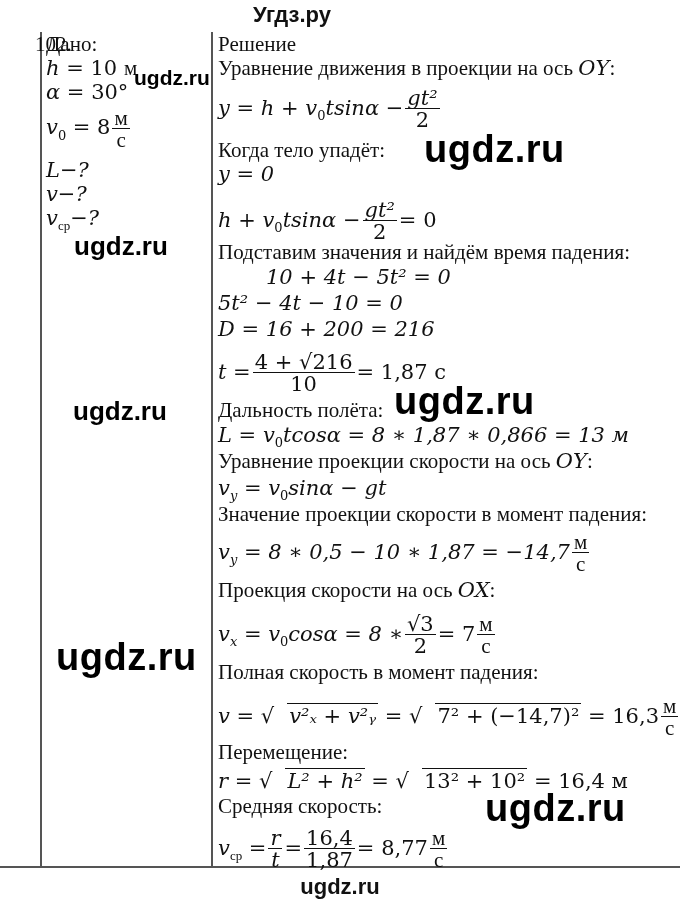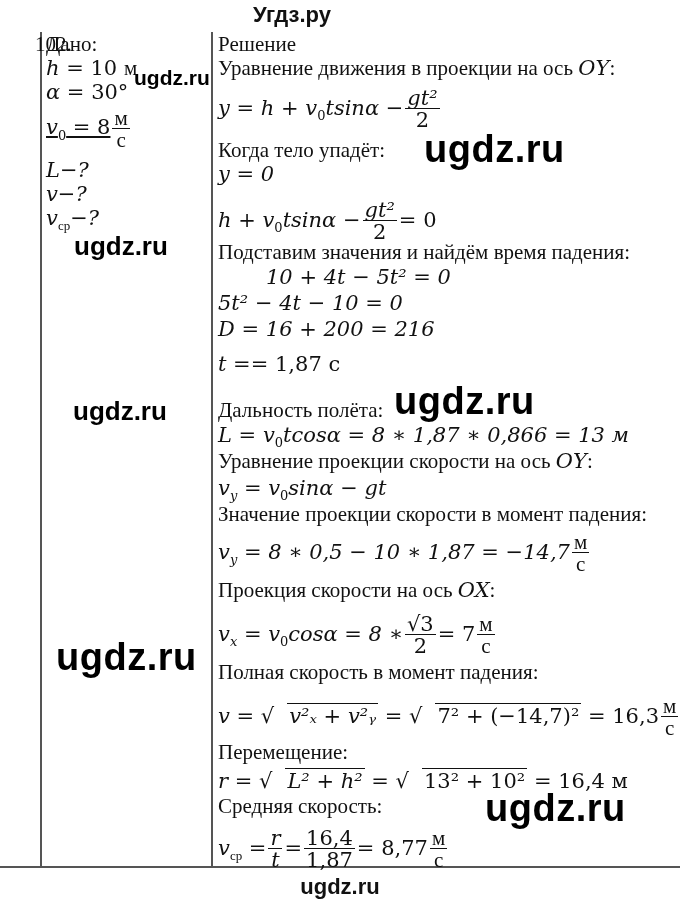--- a/index.html
+++ b/index.html
@@ -40,38 +40,38 @@
 <div class="vline" style="left:40px; top:32px; height:834px;"></div>
 <div class="vline" style="left:211px; top:32px; height:834px;"></div>
 <div class="hline" style="left:0; top:866px; width:680px;"></div>
 
 <div class="num serif">102.</div>
 
 <div>
   <div class="line serif" style="left:46px; top:32px;">Дано:</div>
   <div class="line" style="left:46px; top:56px;"><span class="math">h</span><span class="rm serif" style="font-family:'DejaVu Serif',serif;"> = 10 </span><span class="unit">м</span></div>
   <div class="line" style="left:46px; top:80px;"><span class="math">α</span><span style="font-family:'DejaVu Serif',serif;"> = 30°</span></div>
-  <div class="line" style="left:46px; top:108px;text-decoration:underline;"><span class="math">v</span><sub class="math rm">0</sub><span style="font-family:'DejaVu Serif',serif;"> = 8</span><span class="frac"><span class="n unit">м</span><span class="d unit">с</span></span></div>
+  <div class="line" style="left:46px; top:108px;"><span class="math">v</span><sub class="math rm">0</sub><span style="font-family:'DejaVu Serif',serif;"> = 8</span><span class="frac"><span class="n unit">м</span><span class="d unit">с</span></span></div>
   <div class="line math" style="left:46px; top:158px;">L−?</div>
   <div class="line math" style="left:46px; top:182px;">v−?</div>
   <div class="line" style="left:46px; top:206px;"><span class="math">v</span><sub class="serif">ср</sub><span class="math">−?</span></div>
 </div>
 
 <div>
   <div class="line serif" style="left:218px; top:32px;">Решение</div>
   <div class="line serif" style="left:218px; top:56px;"><span>Уравнение движения в проекции на ось </span><span class="math">OY</span><span>:</span></div>
   <div class="line math" style="left:218px; top:88px;"><span>y = h + v</span><sub class="rm">0</sub><span>tsinα −</span><span class="frac"><span class="n">gt²</span><span class="d rm">2</span></span></div>
   <div class="line serif" style="left:218px; top:138px;text-align:right;">Когда тело упадёт:</div>
   <div class="line math" style="left:218px; top:162px;">y = 0</div>
   <div class="line math" style="left:218px; top:200px;"><span>h + v</span><sub class="rm">0</sub><span>tsinα −</span><span class="frac"><span class="n">gt²</span><span class="d rm">2</span></span><span class="rm">= 0</span></div>
   <div class="line serif" style="left:218px; top:240px;">Подставим значения и найдём время падения:</div>
   <div class="line math" style="left:218px; top:265px;margin-left:48px;">10 + 4t − 5t² = 0</div>
   <div class="line math" style="left:218px; top:291px;">5t² − 4t − 10 = 0</div>
   <div class="line math" style="left:218px; top:317px;">D = 16 + 200 = 216</div>
-  <div class="line math" style="left:218px; top:352px;"><span>t =</span><span class="rm">= 1,87 с</span></div>
+  <div class="line math" style="left:218px; top:352px;"><span>t =</span><span class="frac rm" style="min-width:90px;"><span class="n">4 + √216</span><span class="d">10</span></span><span class="rm">= 1,87 с</span></div>
   <div class="line serif" style="left:218px; top:398px;">Дальность полёта:</div>
   <div class="line math" style="left:218px; top:423px;"><span>L = v</span><sub class="rm">0</sub><span>tcosα = 8 ∗ 1,87 ∗ 0,866 = 13 м</span></div>
   <div class="line serif" style="left:218px; top:449px;"><span>Уравнение проекции скорости на ось </span><span class="math">OY</span><span>:</span></div>
   <div class="line math" style="left:218px; top:476px;"><span>v</span><sub>y</sub><span> = v</span><sub class="rm">0</sub><span>sinα − gt</span></div>
   <div class="line serif" style="left:218px; top:502px;">Значение проекции скорости в момент падения:</div>
   <div class="line math" style="left:218px; top:532px;"><span>v</span><sub>y</sub><span> = 8 ∗ 0,5 − 10 ∗ 1,87 = −14,7</span><span class="frac"><span class="n unit">м</span><span class="d unit">с</span></span></div>
   <div class="line serif" style="left:218px; top:578px;"><span>Проекция скорости на ось </span><span class="math">OX</span><span>:</span></div>
   <div class="line math" style="left:218px; top:614px;"><span>v</span><sub>x</sub><span> = v</span><sub class="rm">0</sub><span>cosα = 8 ∗</span><span class="frac rm"><span class="n">√3</span><span class="d">2</span></span><span class="rm">= 7</span><span class="frac"><span class="n unit">м</span><span class="d unit">с</span></span></div>
   <div class="line serif" style="left:218px; top:660px;">Полная скорость в момент падения:</div>
   <div class="line math" style="left:218px; top:696px;"><span>v = </span><span class="rm">√</span><span class="sqrt">v²ₓ + v²ᵧ</span><span> = </span><span class="rm">√</span><span class="sqrt rm">7² + (−14,7)²</span><span class="rm"> = 16,3</span><span class="frac"><span class="n unit">м</span><span class="d unit">с</span></span></div>

